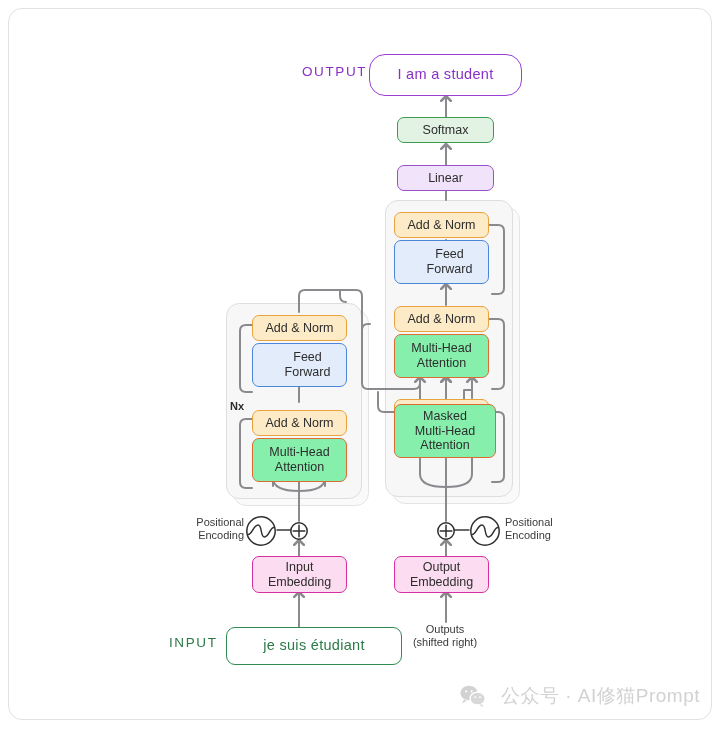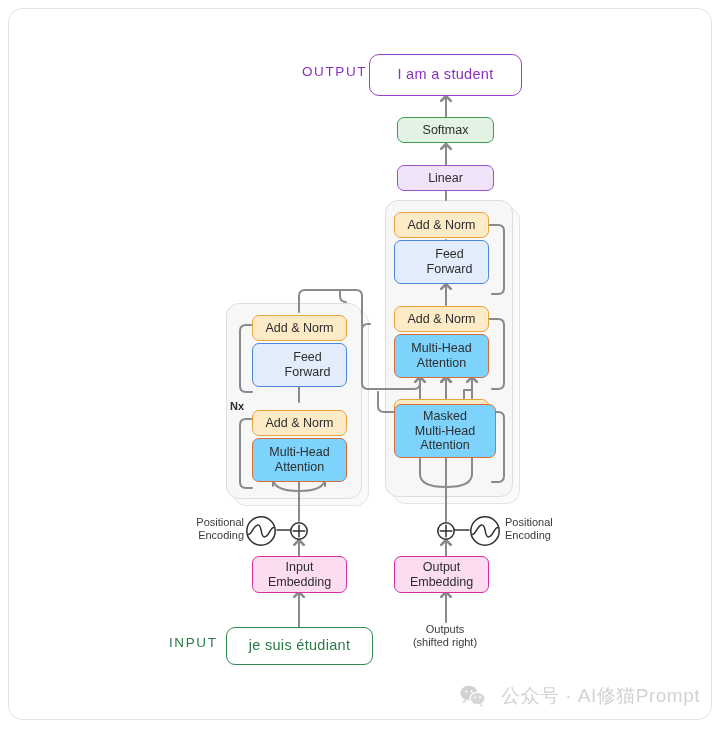--- a/index.html
+++ b/index.html
@@ -66,21 +66,21 @@
     font-size: 12.5px;
   }
   .n-feedforward {
     background: #e2ecfb;
     border: 1.4px solid #4a87d8;
     color: #2d2d2d;
     font-size: 12.5px;
     padding-left: 16px;
   }
   .n-attention {
-    background: #7dd3fc;
+    background: #86efac;
     border: 1.4px solid #da6b33;
     color: #2d2d2d;
     font-size: 12.5px;
   }
   .n-embedding {
     background: #fbdcf0;
     border: 1.4px solid #d630a0;
     color: #2d2d2d;
     font-size: 12.5px;
   }
@@ -100,21 +100,21 @@
     background: #e2f3e4;
     border: 1.4px solid #3d9c52;
     color: #2d2d2d;
     font-size: 12.5px;
   }
   .n-output-text {
     background: #ffffff;
     border: 1.6px solid #9b3fd4;
     color: #8a2fc7;
     font-size: 14.5px;
-    border-radius: 10px;
+    border-radius: 16px;
     letter-spacing: 0.3px;
   }
   .n-input-text {
     background: #ffffff;
     border: 1.6px solid #2e8b52;
     color: #2b7a48;
     font-size: 14.5px;
     border-radius: 9px;
     letter-spacing: 0.3px;
   }
@@ -302,21 +302,21 @@
   </svg>
   <div class="plain-label" style="left:505px; top:516px; width:66px; text-align:left;">Positional
 Encoding</div>
 
   <div class="node n-embedding" style="left:252px; top:556px; width:95px; height:37px;">Input
 Embedding</div>
   <div class="node n-embedding" style="left:394px; top:556px; width:95px; height:37px;">Output
 Embedding</div>
 
   <div class="side-label label-input" style="left:169px; top:635px;">INPUT</div>
-  <div class="node n-input-text" style="left:226px; top:627px; width:147px; height:38px;">je   suis   étudiant</div>
+  <div class="node n-input-text" style="left:226px; top:627px; width:176px; height:38px;">je   suis   étudiant</div>
 
   <div class="plain-label" style="left:396px; top:623px; width:98px;">Outputs
 (shifted right)</div>
 
   <div class="watermark">
     <svg class="wm-icon" width="26" height="22" viewBox="0 0 26 22">
       <ellipse cx="9" cy="8" rx="8.6" ry="7.3" fill="#d2d2d2"></ellipse>
       <path d="M4,14.6 L2.0,18.6 L6.6,16.0 Z" fill="#d2d2d2"></path>
       <ellipse cx="17.6" cy="13.6" rx="7.6" ry="6.4" fill="#d8d8d8" stroke="#ffffff" stroke-width="1.3"></ellipse>
       <path d="M21.6,19.0 L23.6,21.9 L19.6,20.4 Z" fill="#d8d8d8"></path>

